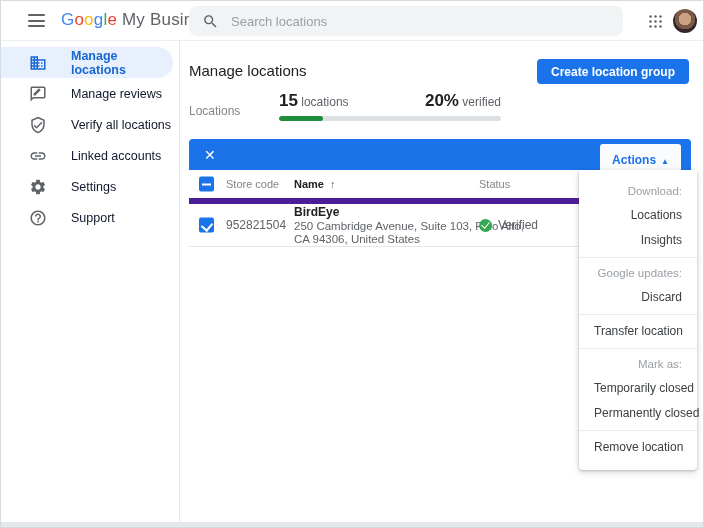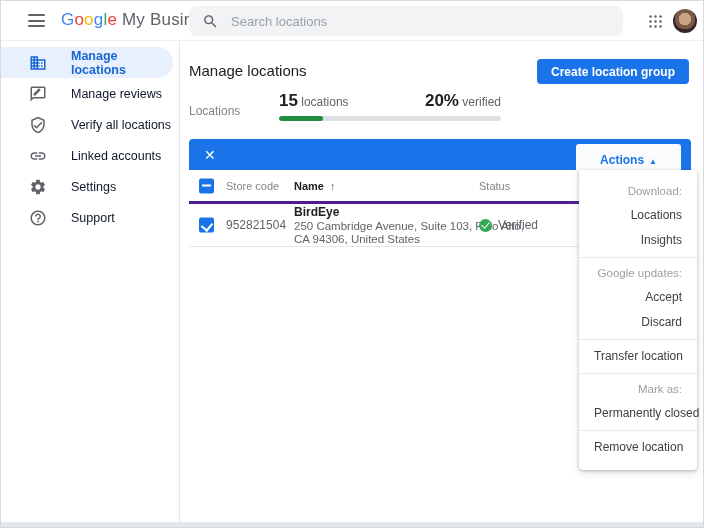--- a/index.html
+++ b/index.html
@@ -50,28 +50,28 @@
   .prog-counts { display:flex; justify-content:space-between; font-size:12px; color:#5f6368; }
   .prog-counts b { color:#202124; font-size:17px; font-weight:700; }
   .prog-track { margin-top:5px; height:5px; background:#dde0e3; border-radius:3px; overflow:hidden; }
   .prog-fill { height:100%; background:#1e8e3e; border-radius:3px; }
 
   
   .sel-bar { position:absolute; left:8px; top:98px; width:502px; height:31px; background:#1a73e8;
              border-radius:4px 4px 0 0; display:flex; align-items:center; z-index:2; }
   .sel-close { margin-left:15px; color:#fff; font-size:14px; line-height:1; cursor:pointer; }
   .sel-text { margin-left:21px; color:#fff; font-size:12px; font-weight:700; }
-  .actions-btn { position:absolute; right:10px; top:5px; height:32px; padding:0 24px;
+  .actions-btn { position:absolute; right:10px; top:5px; height:32px; padding:0 12px;
                  background:#fafbfc; color:#1a73e8; font-size:12px; font-weight:700; border:none;
                  border-radius:3px; cursor:pointer; font-family:"Liberation Sans",sans-serif; }
   .actions-btn .caret { font-size:8px; margin-left:5px; }
 
   
   .tbl-head { position:absolute; left:8px; top:129px; width:502px; height:34px;
-              border-bottom:3px solid #4c1d95; font-size:11px; color:#80868b; }
+              border-bottom:6px solid #4c1d95; font-size:11px; color:#80868b; }
   .tbl-row  { position:absolute; left:8px; top:163px; width:502px; height:43px;
               border-bottom:1px solid #e4e6e8; font-size:12px; color:#5f6368; cursor:pointer; }
   .col-check { position:absolute; left:10px; top:50%; transform:translateY(-50%); }
   .col-store { position:absolute; left:37px; top:50%; transform:translateY(-50%); }
   .col-name  { position:absolute; left:105px; top:50%; transform:translateY(-50%); }
   .col-status{ position:absolute; left:290px; top:50%; transform:translateY(-50%); }
   .tbl-head .col-name { color:#202124; font-weight:700; }
   .sort-arrow { color:#5f6368; font-weight:400; margin-left:6px; font-size:11px; }
   .checkbox { width:15px; height:15px; background:#1a73e8; border-radius:2px; position:relative; cursor:pointer; }
   .checkbox.minus::after { content:""; position:absolute; left:3px; right:3px; top:6.5px; height:2px; background:#fff; }
@@ -215,28 +215,28 @@
     </div>
 
     <div class="menu">
       <div class="menu-group">
         <div class="menu-header">Download:</div>
         <div class="menu-item">Locations</div>
         <div class="menu-item">Insights</div>
       </div>
       <div class="menu-group">
         <div class="menu-header">Google updates:</div>
-        <div class="menu-item">Accept</div>
         <div class="menu-item">Discard</div>
       </div>
       <div class="menu-group">
         <div class="menu-item">Transfer location</div>
       </div>
       <div class="menu-group">
         <div class="menu-header">Mark as:</div>
+        <div class="menu-item">Temporarily closed</div>
         <div class="menu-item">Permanently closed</div>
       </div>
       <div class="menu-group">
         <div class="menu-item">Remove location</div>
       </div>
     </div>
   </div>
 
   <div class="bottom-strip"></div>
 </div>

